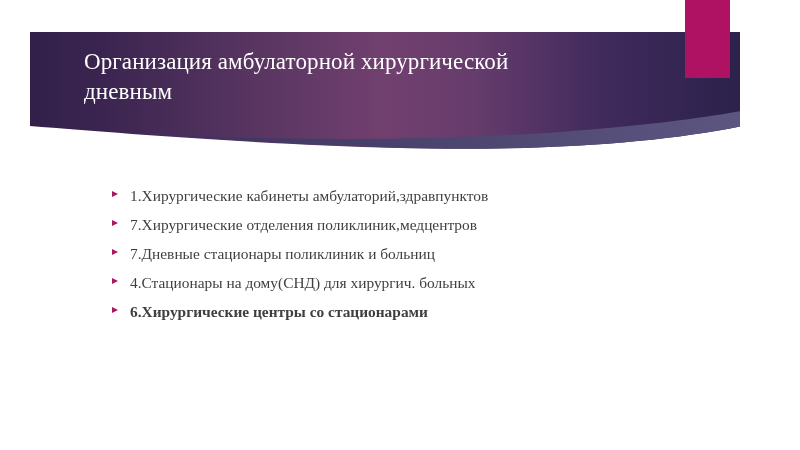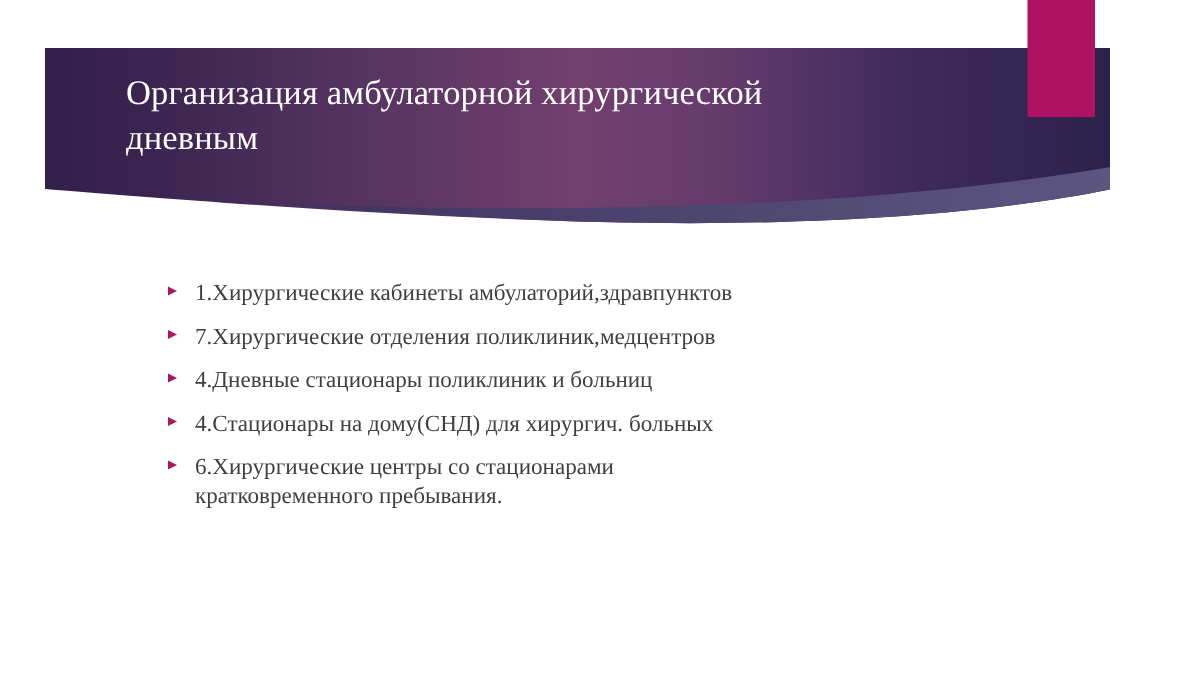--- a/index.html
+++ b/index.html
@@ -70,20 +70,21 @@
   .bullet-item {
     position: relative;
     padding-left: 20px;
     margin-bottom: 10px;
     color: #3f3f3f;
     font-size: 15.4px;
     line-height: 19px;
   }
   .bullet-item:last-child {
     margin-bottom: 0;
+    font-weight: bold;
   }
   .bullet-marker {
     position: absolute;
     left: 2px;
     top: 5px;
     width: 0;
     height: 0;
     border-style: solid;
     border-width: 3.5px 0 3.5px 6.5px;
     border-color: transparent transparent transparent #a8175f;
@@ -142,30 +143,29 @@
       <span class="bullet-text">1.Хирургические кабинеты амбулаторий,здравпунктов</span>
     </li>
 
     <li class="bullet-item">
       <span class="bullet-marker"></span>
       <span class="bullet-text">7.Хирургические отделения поликлиник,медцентров</span>
     </li>
 
     <li class="bullet-item">
       <span class="bullet-marker"></span>
-      <span class="bullet-text">4.Дневные стационары поликлиник и больниц</span>
+      <span class="bullet-text">7.Дневные стационары поликлиник и больниц</span>
     </li>
 
     <li class="bullet-item">
       <span class="bullet-marker"></span>
       <span class="bullet-text">4.Стационары на дому(СНД) для хирургич. больных</span>
     </li>
 
 
     <li class="bullet-item">
       <span class="bullet-marker"></span>
       <span class="bullet-text">6.Хирургические центры со стационарами</span>
-      <span class="wrap2">кратковременного пребывания.</span>
     </li>
 
   </ul>
 
 </div>
 
 </body></html>

